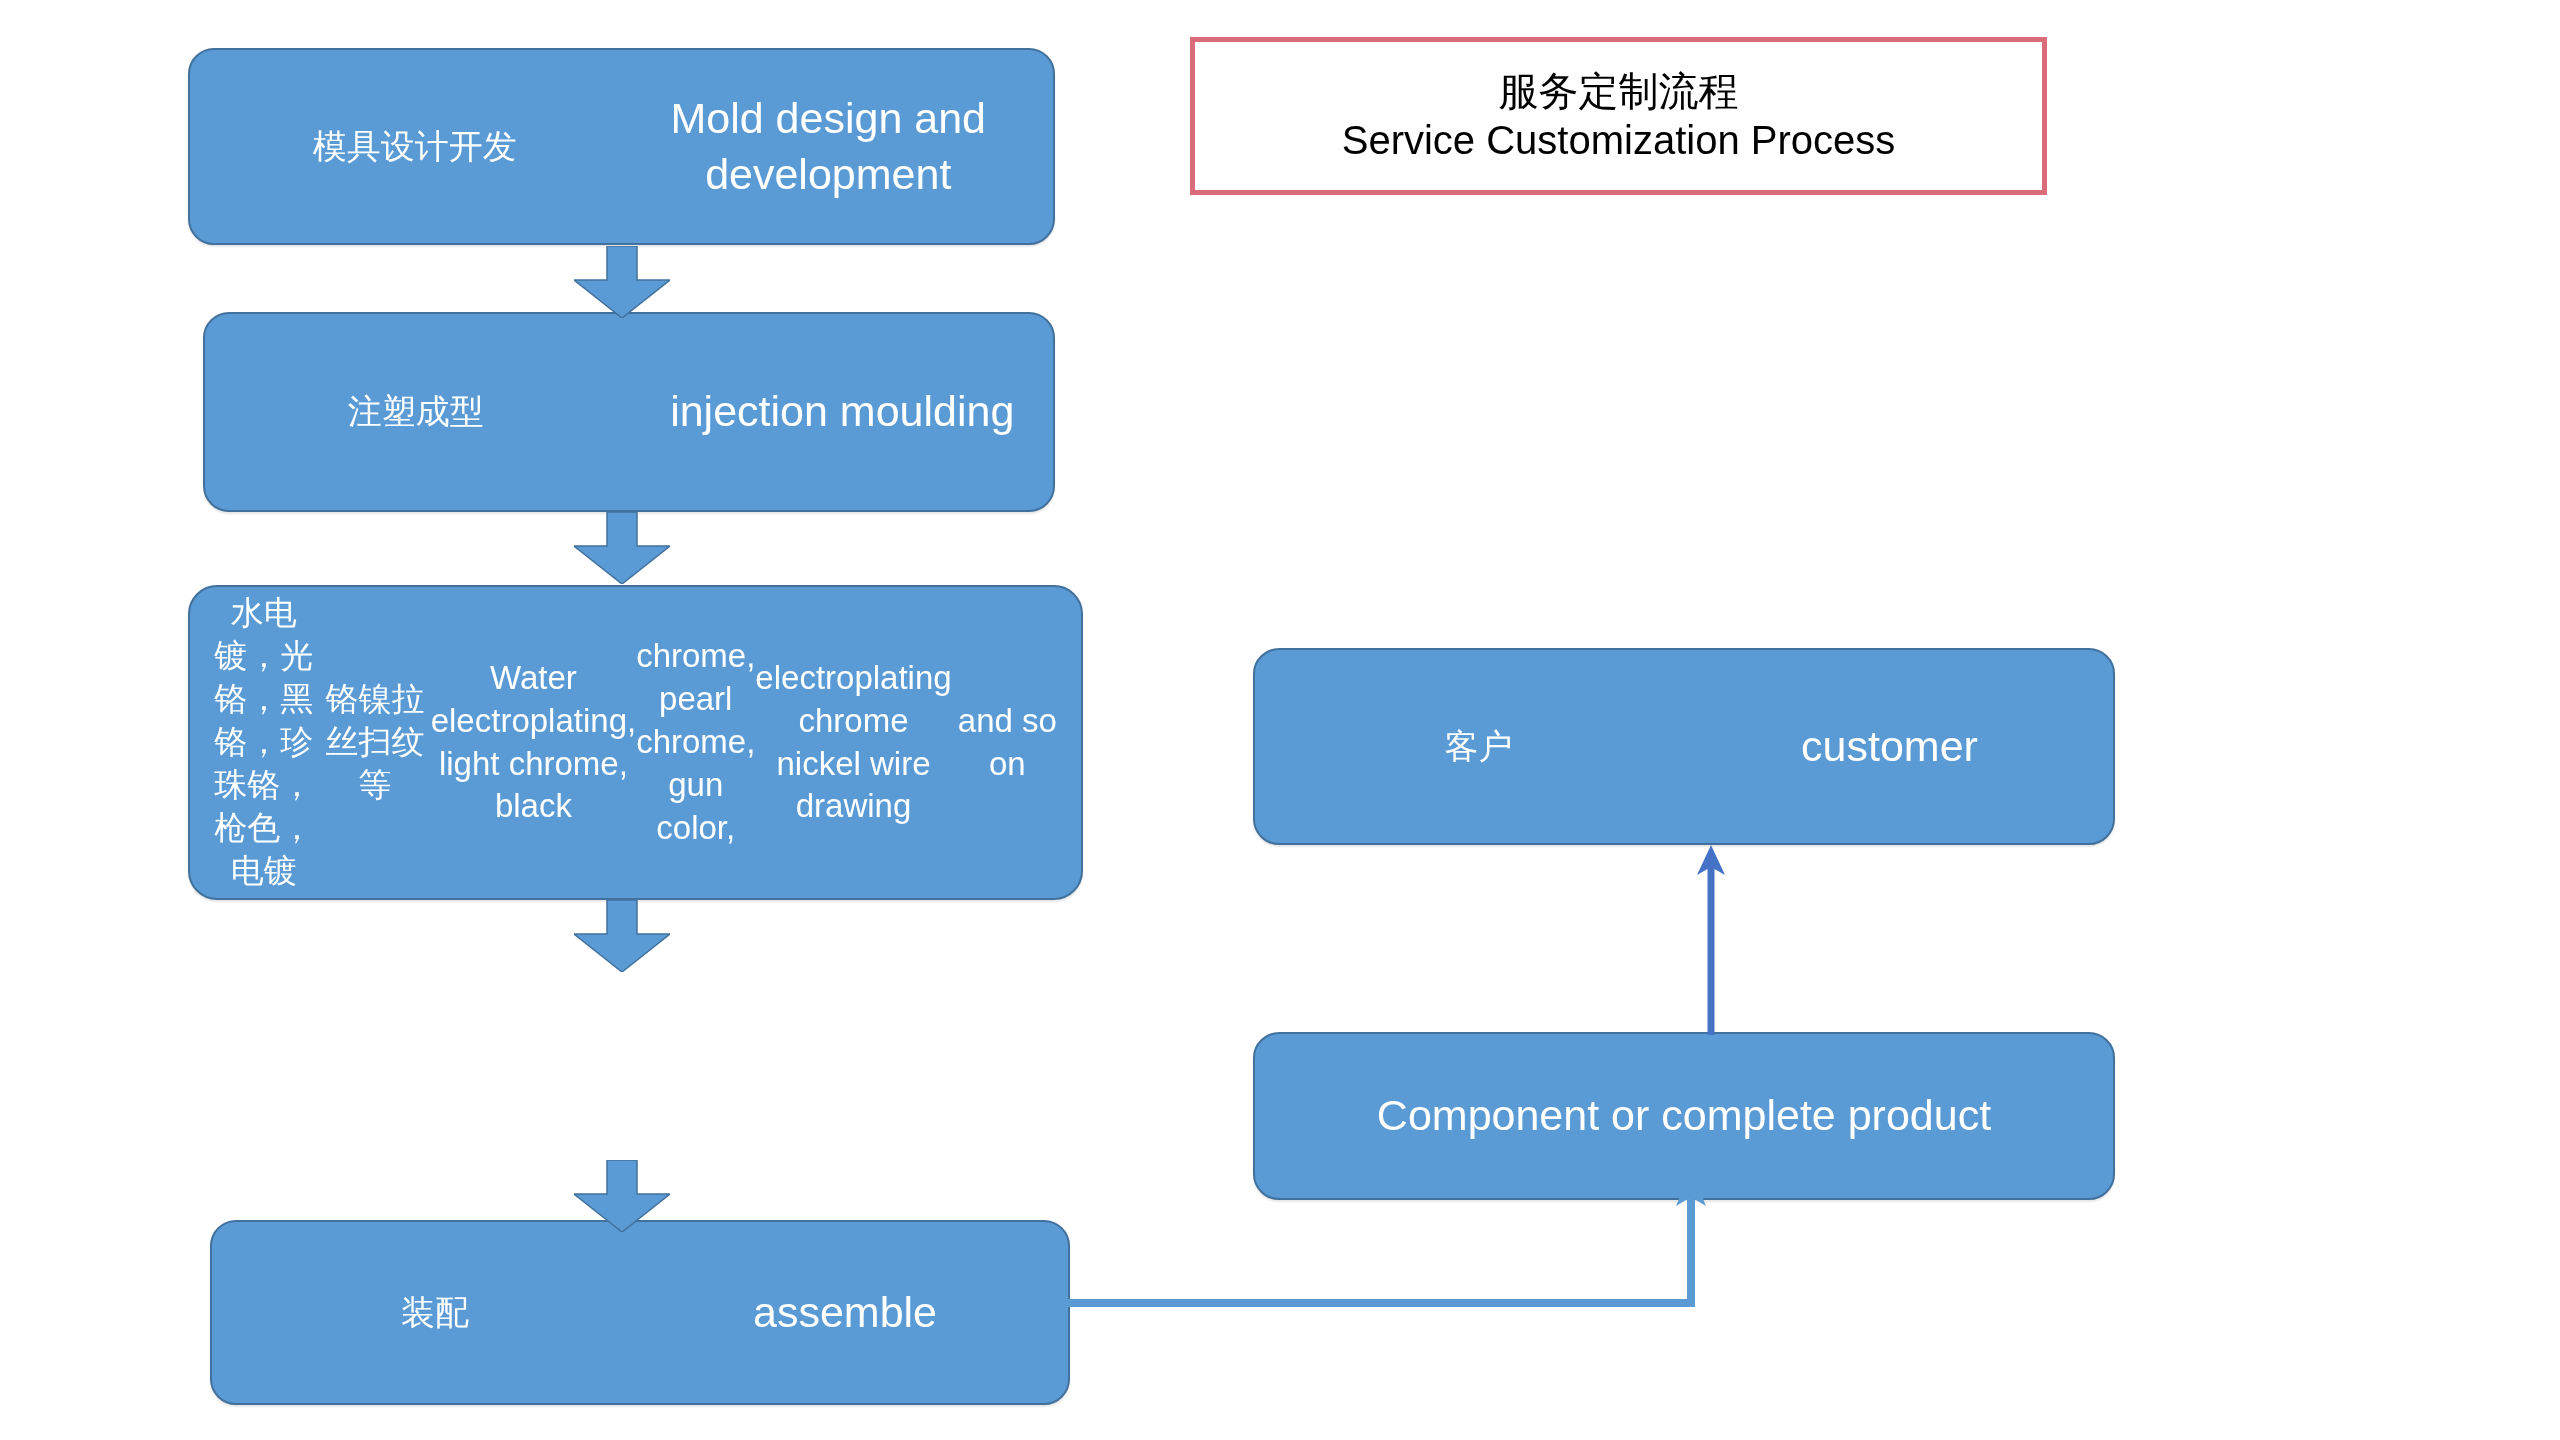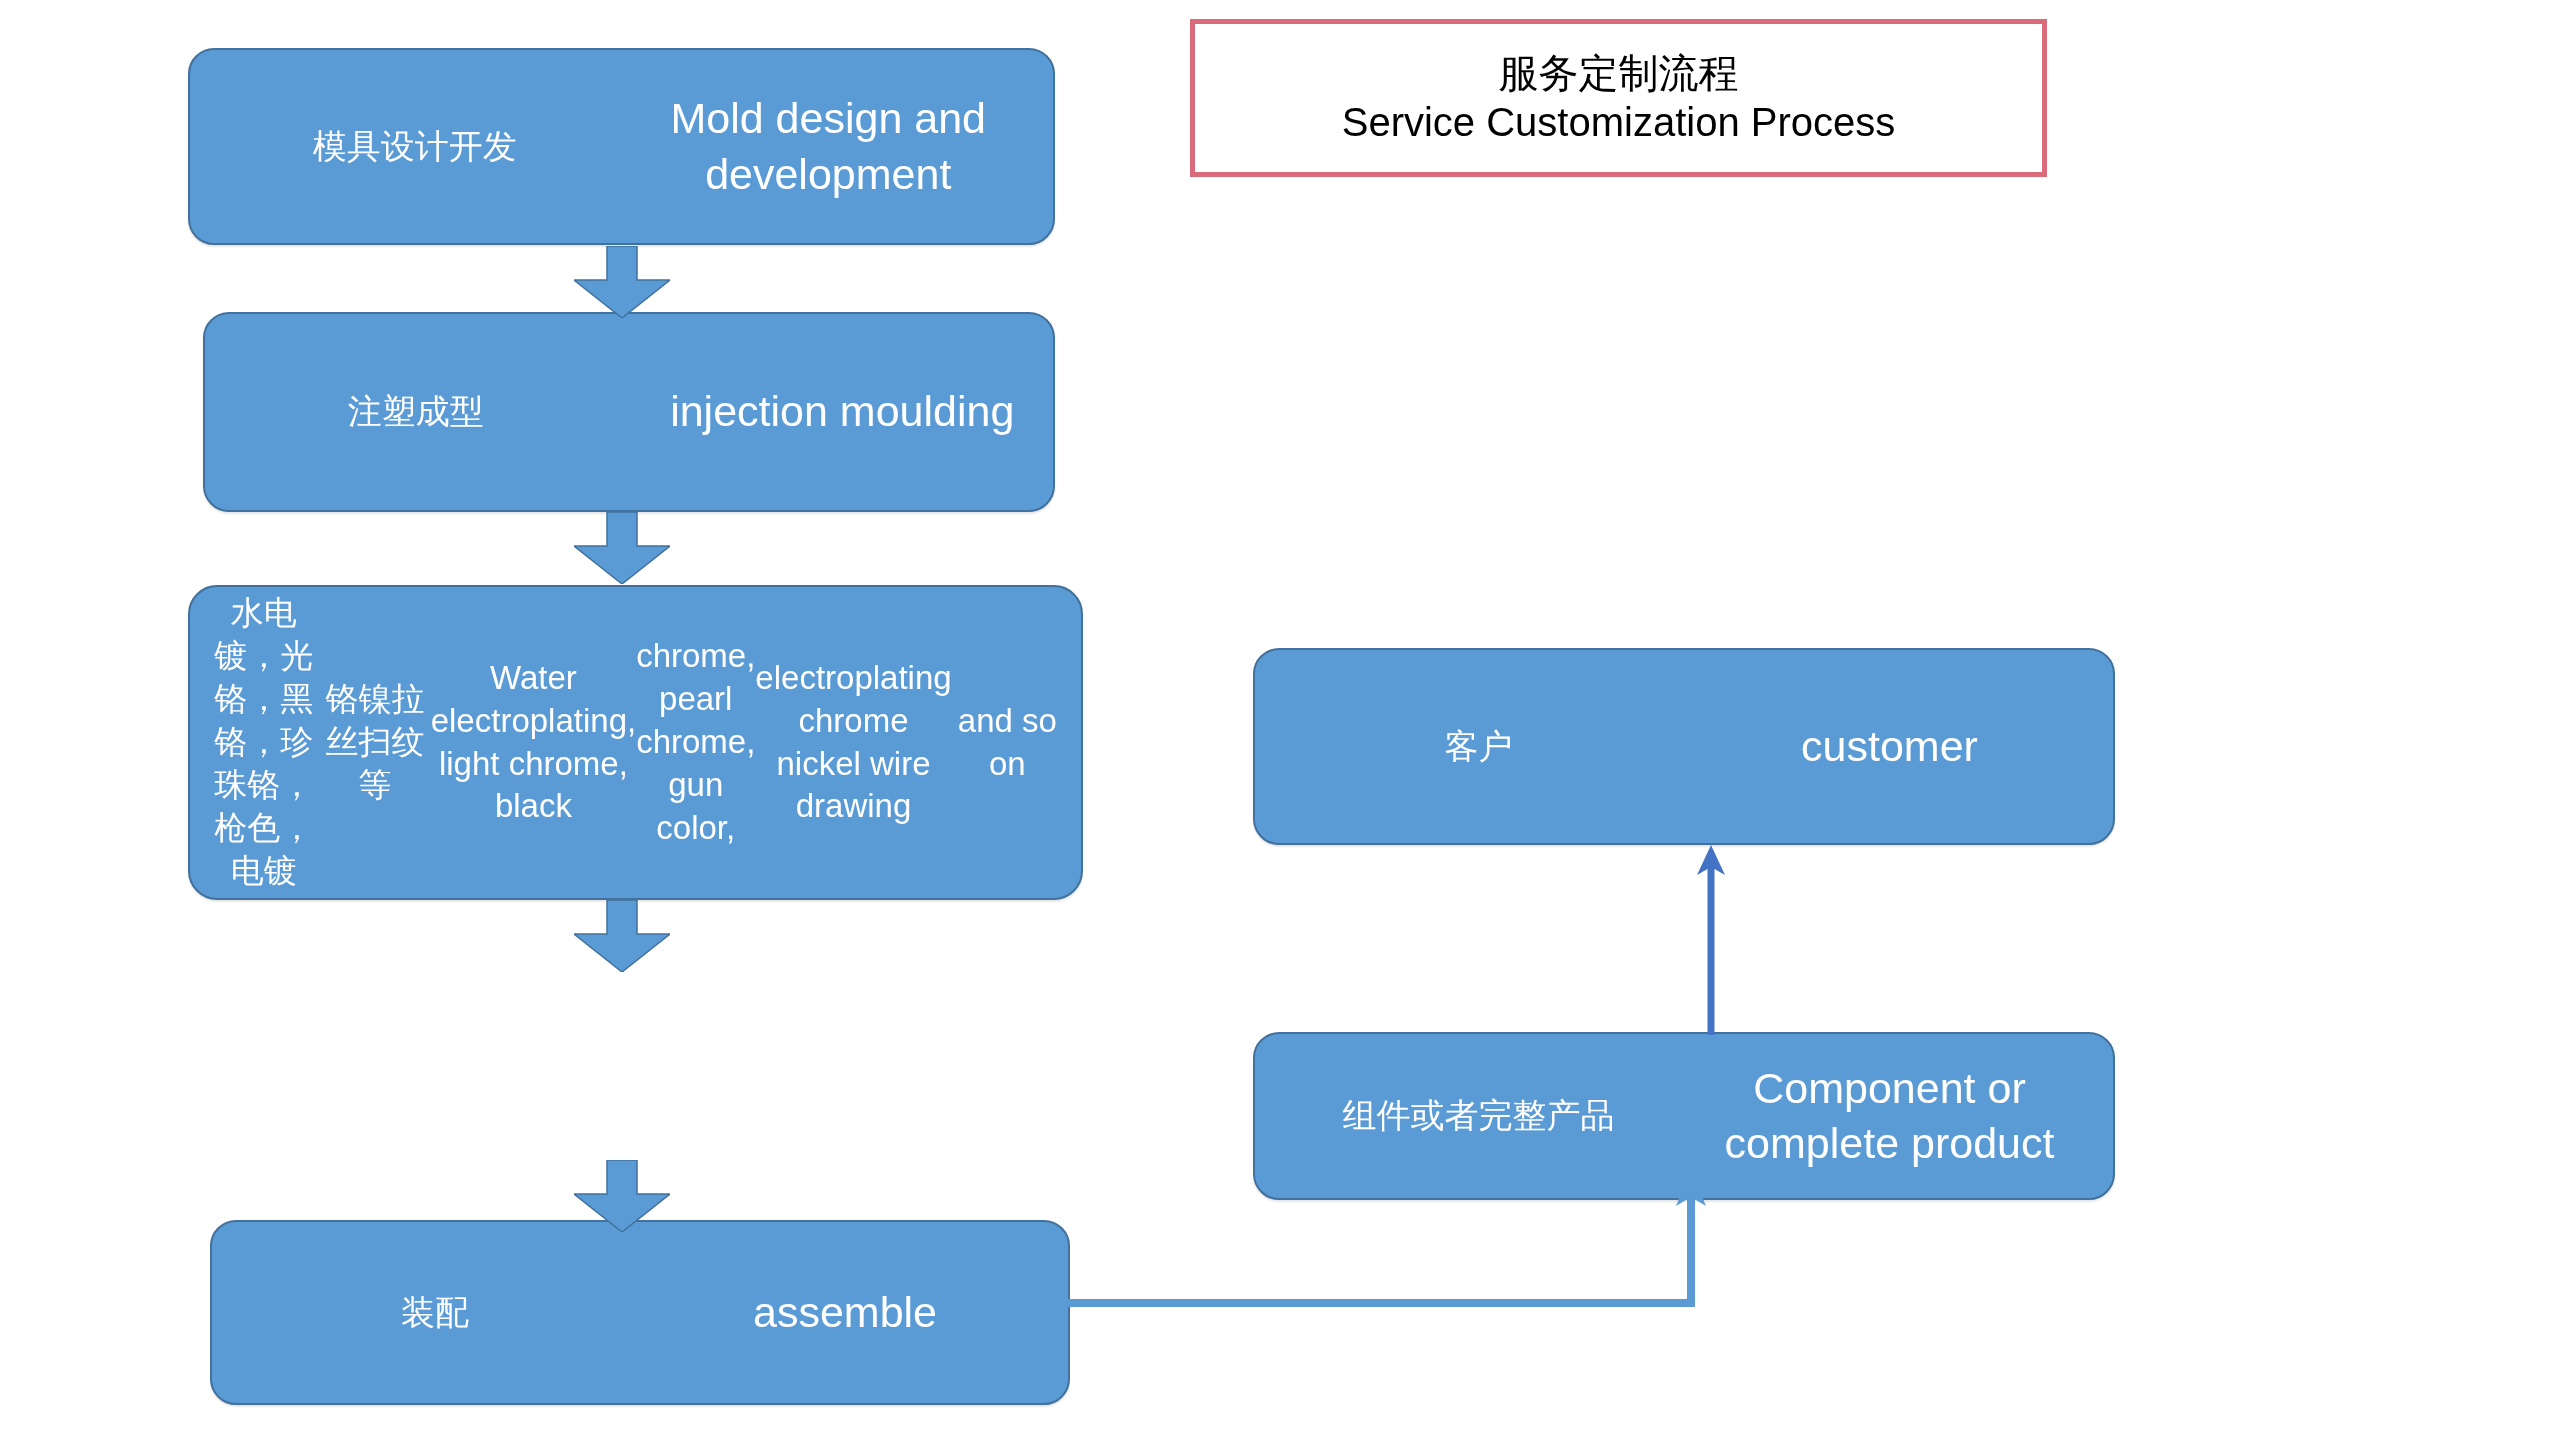--- a/index.html
+++ b/index.html
@@ -16,21 +16,21 @@
     width: 2560px;
     height: 1440px;
     background: #ffffff;
     overflow: hidden;
   }
 
   
   .title-box {
     position: absolute;
     left: 1190px;
-    top: 19px;
+    top: 37px;
     width: 857px;
     height: 158px;
     box-sizing: border-box;
     background: #ffffff;
     border: 5px solid #d96b7b;
     display: flex;
     flex-direction: column;
     align-items: center;
     justify-content: center;
     line-height: 1.22;
@@ -136,21 +136,20 @@
     <span class="line cn">装配</span>
     <span class="line en">assemble</span>
   </div>
 
   <div class="node" id="node-customer">
     <span class="line cn">客户</span>
     <span class="line en">customer</span>
   </div>
 
   <div class="node" id="node-component">
-    <span class="line cn">组件或者完整产品</span>
     <span class="line en">Component or complete product</span>
   </div>
 
   <div class="block-arrow" id="arrow-1">
     <svg viewBox="0 0 96 72" preserveAspectRatio="none">
       <polygon points="33,0 63,0 63,34 96,34 48,72 0,34 33,34" fill="#5b9bd5" stroke="#41719c" stroke-width="1.5"></polygon>
     </svg>
   </div>
   <div class="block-arrow" id="arrow-2">
     <svg viewBox="0 0 96 72" preserveAspectRatio="none">

